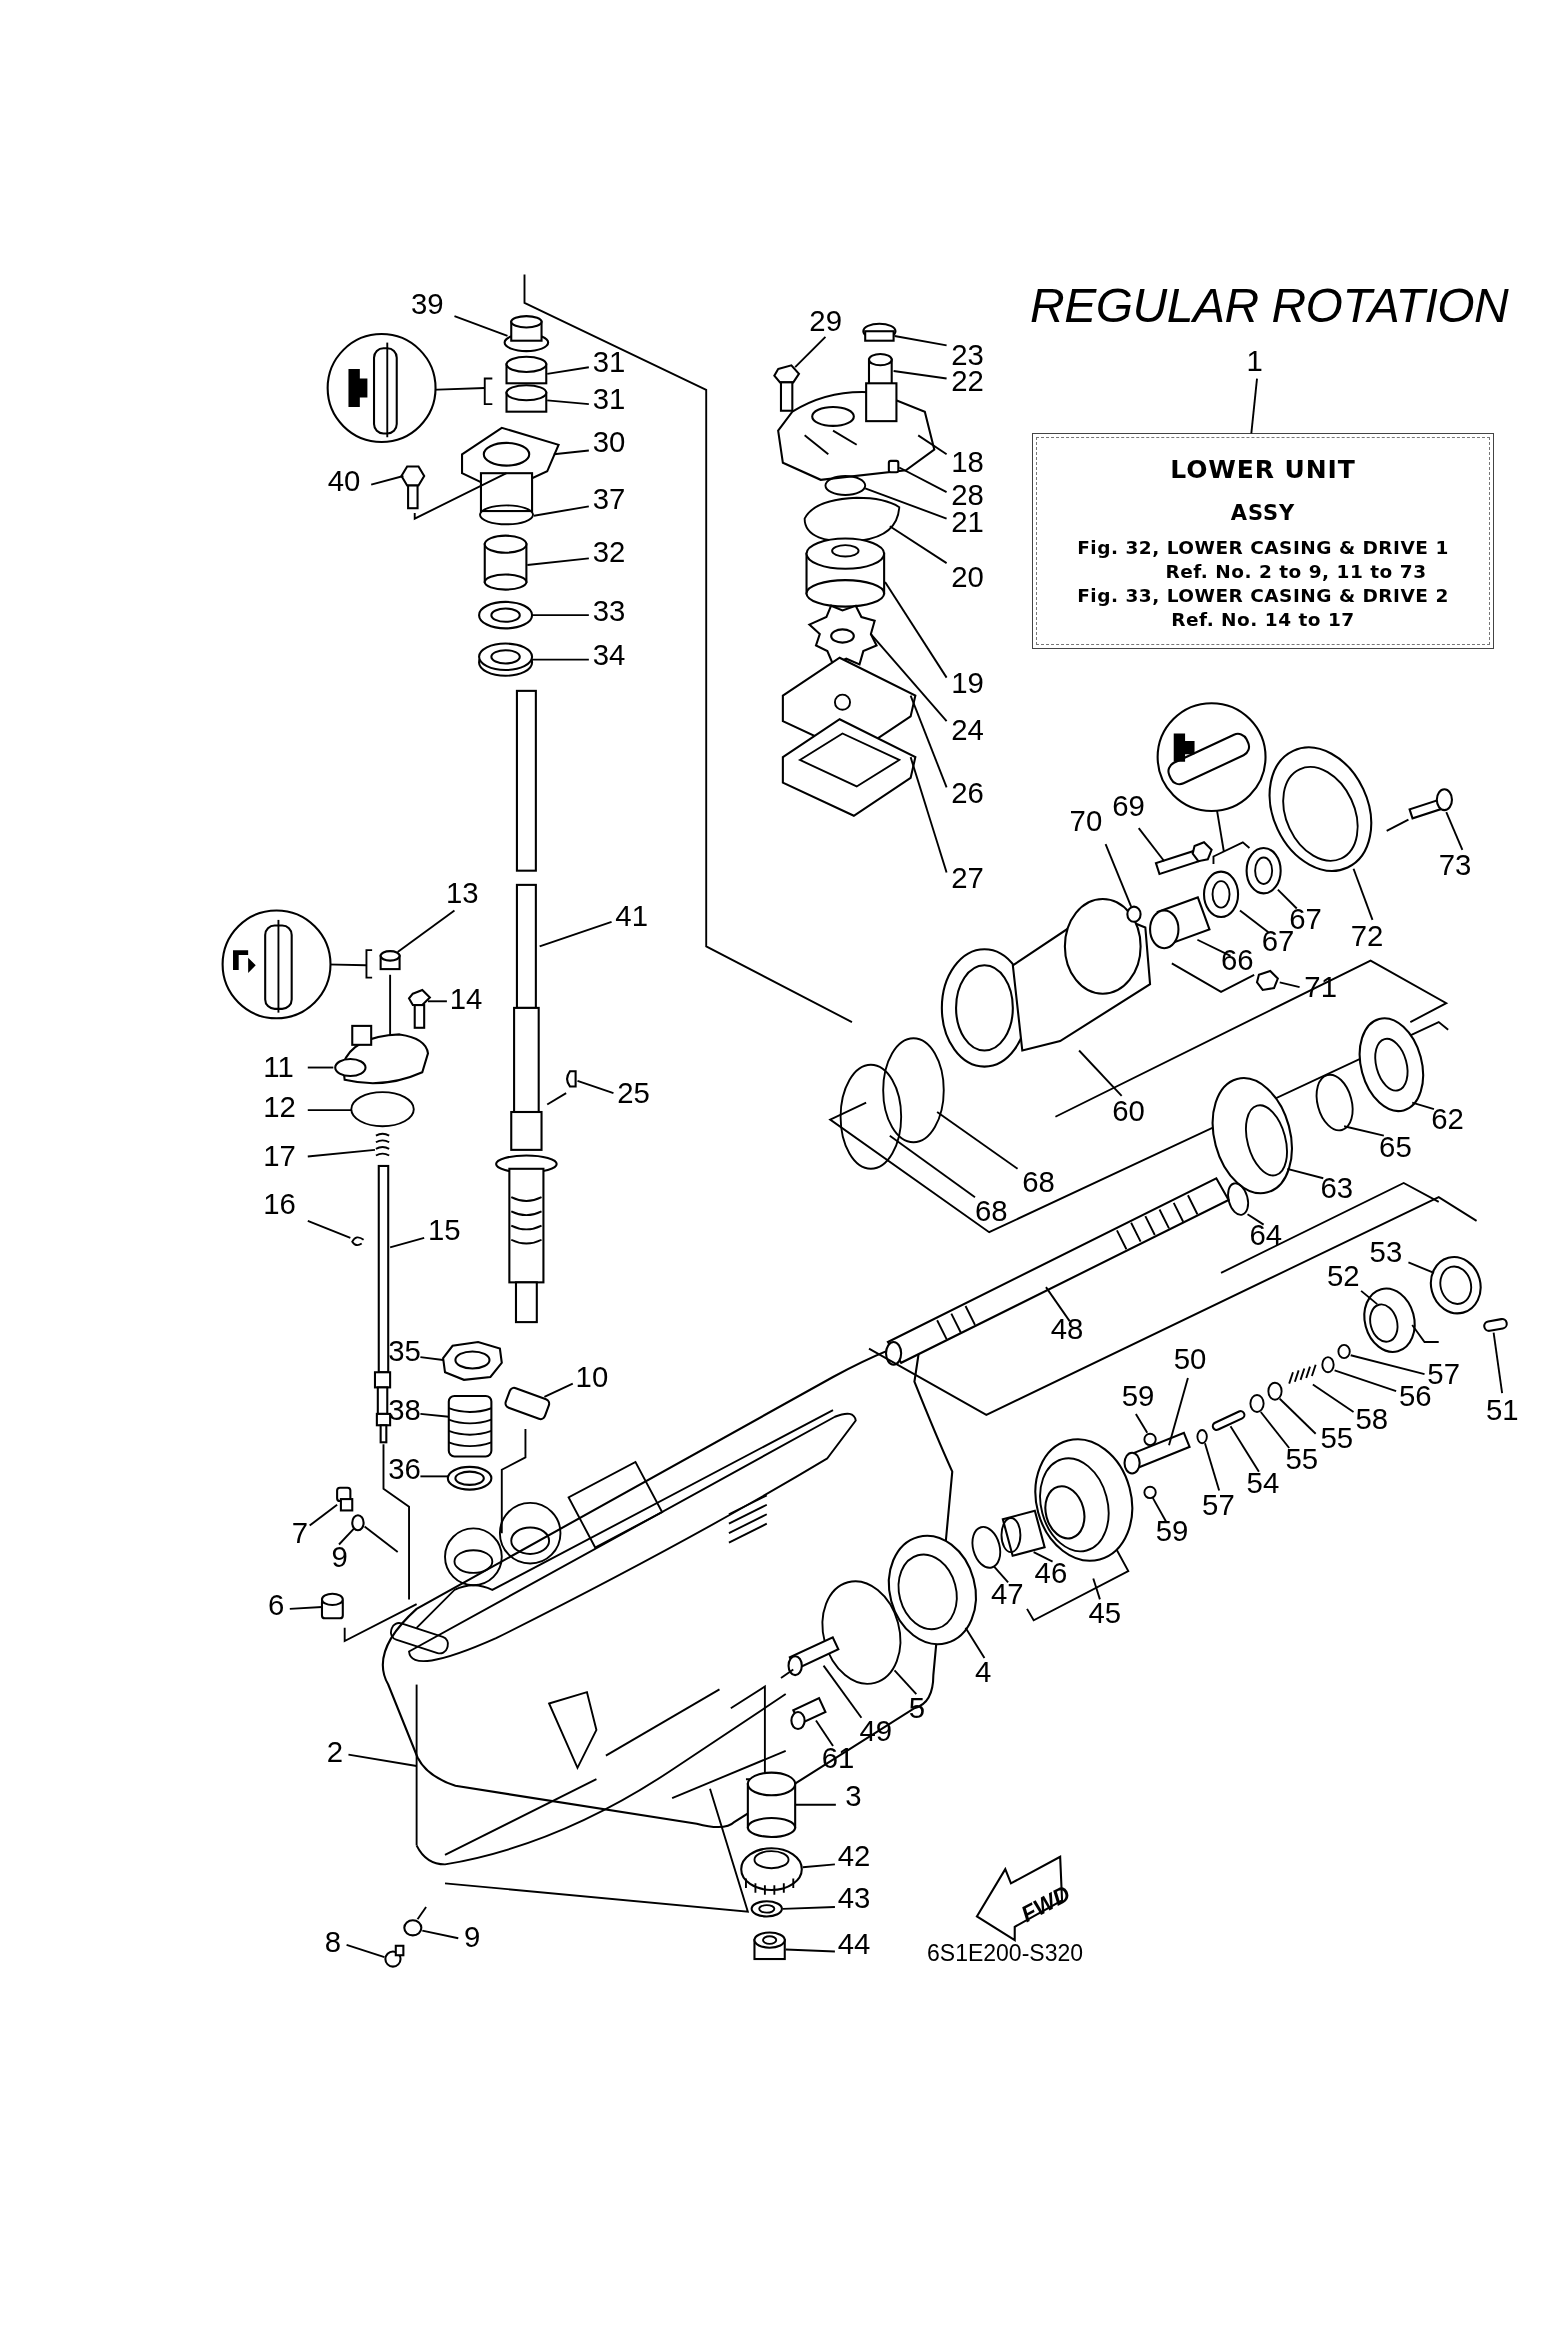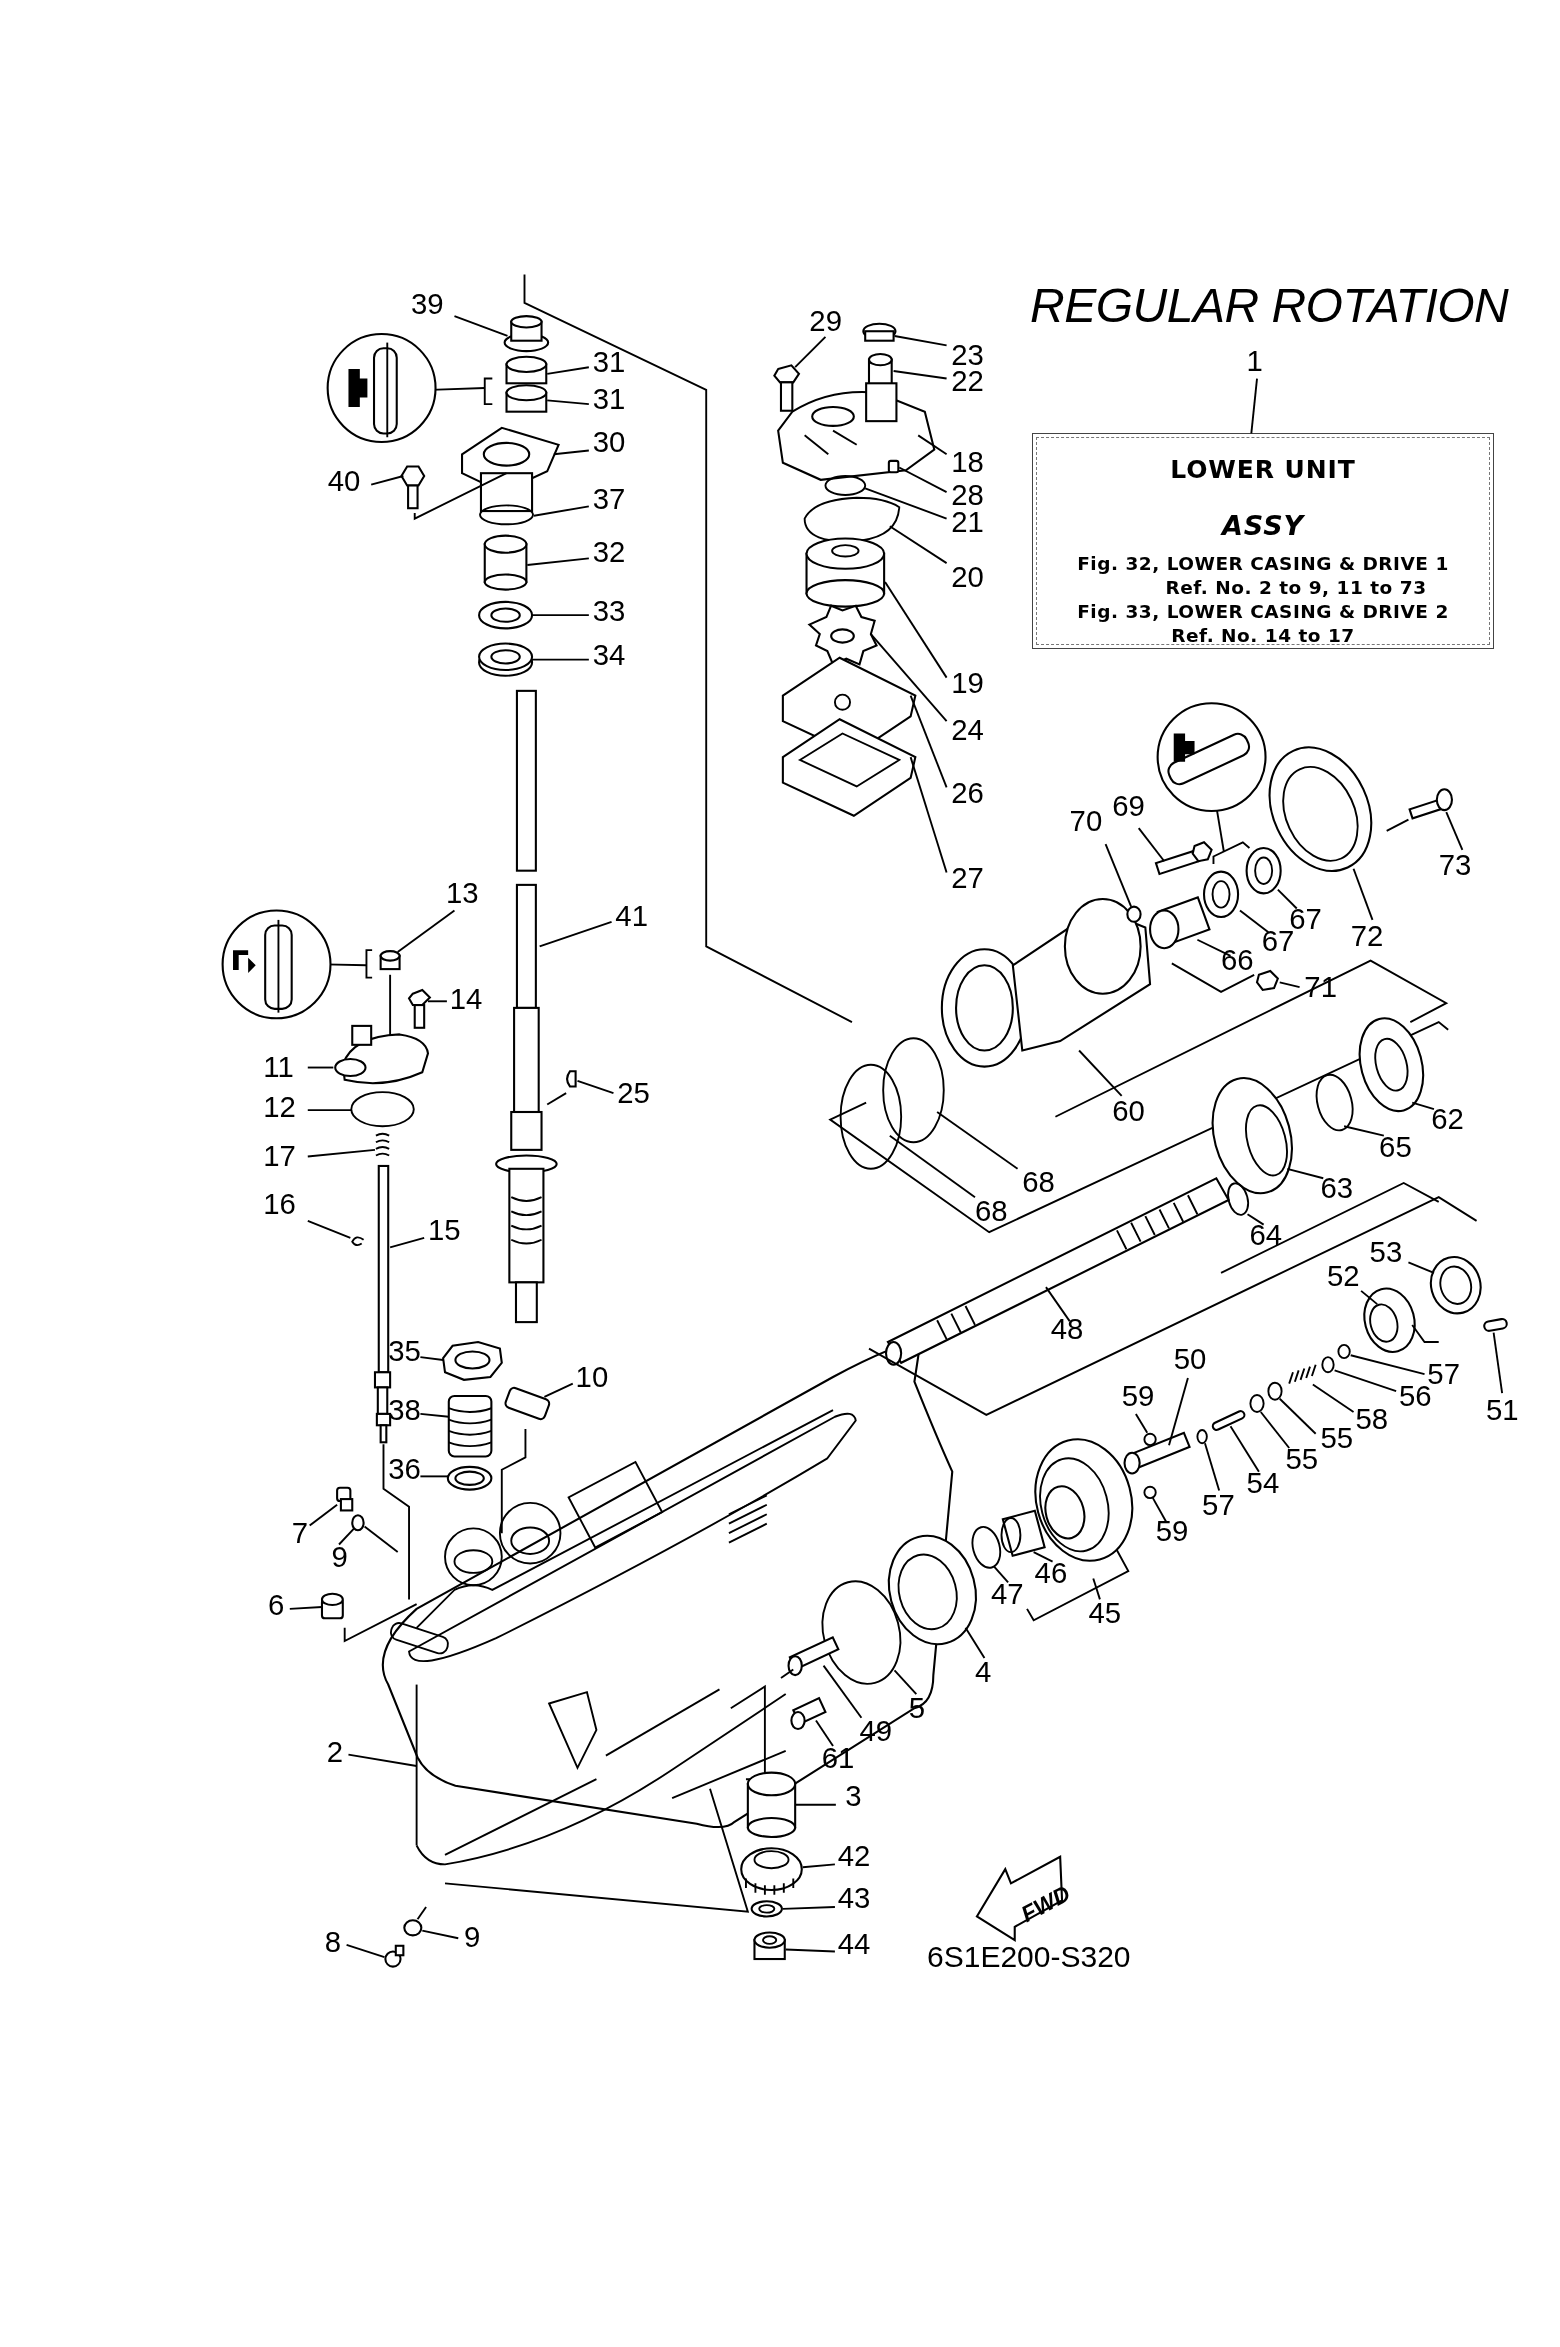--- a/index.html
+++ b/index.html
@@ -10,25 +10,25 @@
   .part { fill: #fff; stroke: #000; stroke-width: 2.2; }
   .thin { fill: none; stroke: #000; stroke-width: 2; }
   .leader { fill: none; stroke: #000; stroke-width: 2; }
   .title { position: absolute; left: 1030px; top: 278px; font-size: 48px; font-style: italic;
            font-family: "Liberation Sans", sans-serif; letter-spacing: -0.5px; }
   .assy-box { position: absolute; left: 1032px; top: 433px; width: 462px; height: 216px;
               border: 1.9px solid #444; box-sizing: border-box; padding: 2.8px; }
   .assy-inner { width: 100%; height: 100%; border: 0.9px dashed #777; box-sizing: border-box;
                 text-align: center; font-family: "DejaVu Sans", sans-serif; font-weight: bold; }
   .assy-line1 { font-size: 25px; margin-top: 17px; letter-spacing: 0.9px; }
-  .assy-line2 { font-size: 27px; margin-top: 26px; letter-spacing: 0.9px; font-style: italic; }
+  .assy-line2 { font-size: 21px; margin-top: 17px; letter-spacing: 0.9px; }
   .assy-ref { font-size: 18.5px; line-height: 24px; letter-spacing: 0.5px; }
   .assy-refs { margin-top: 11.4px; }
   .indent { padding-left: 66px; }
-  .code { position: absolute; left: 927px; top: 1940px; font-size: 30px; }
+  .code { position: absolute; left: 927px; top: 1940px; font-size: 23px; }
 </style>
 </head>
 <body>
 
 <div class="title">REGULAR ROTATION</div>
 
 <div class="assy-box">
   <div class="assy-inner">
     <div class="assy-line1">LOWER UNIT</div>
     <div class="assy-line2">ASSY</div>

